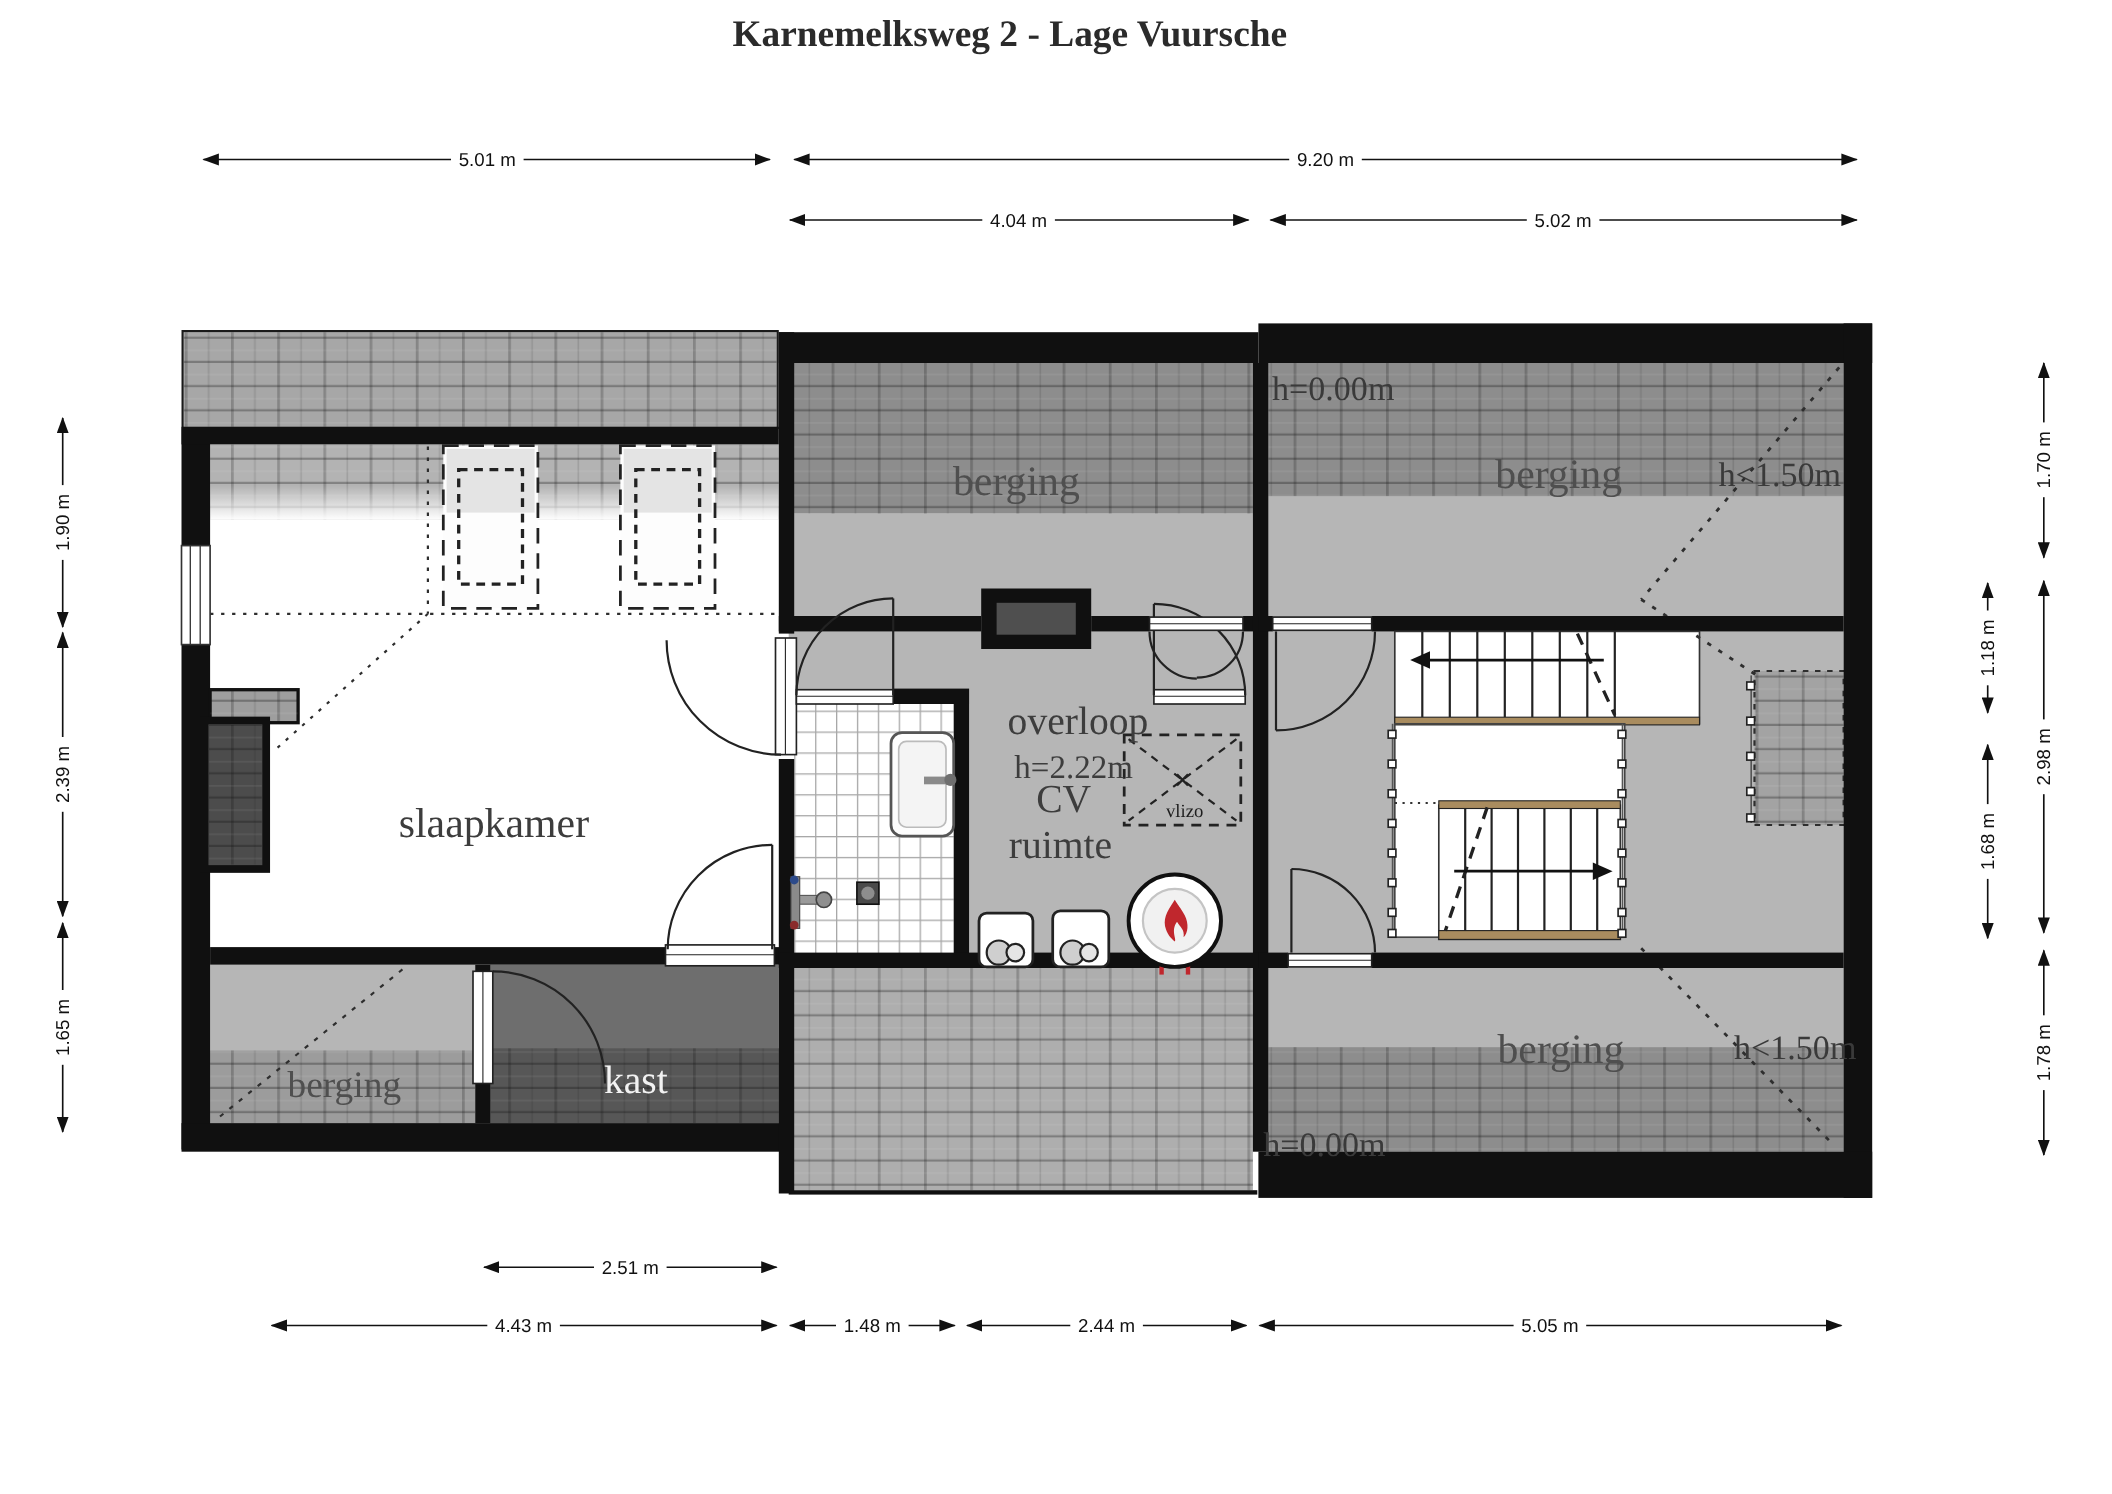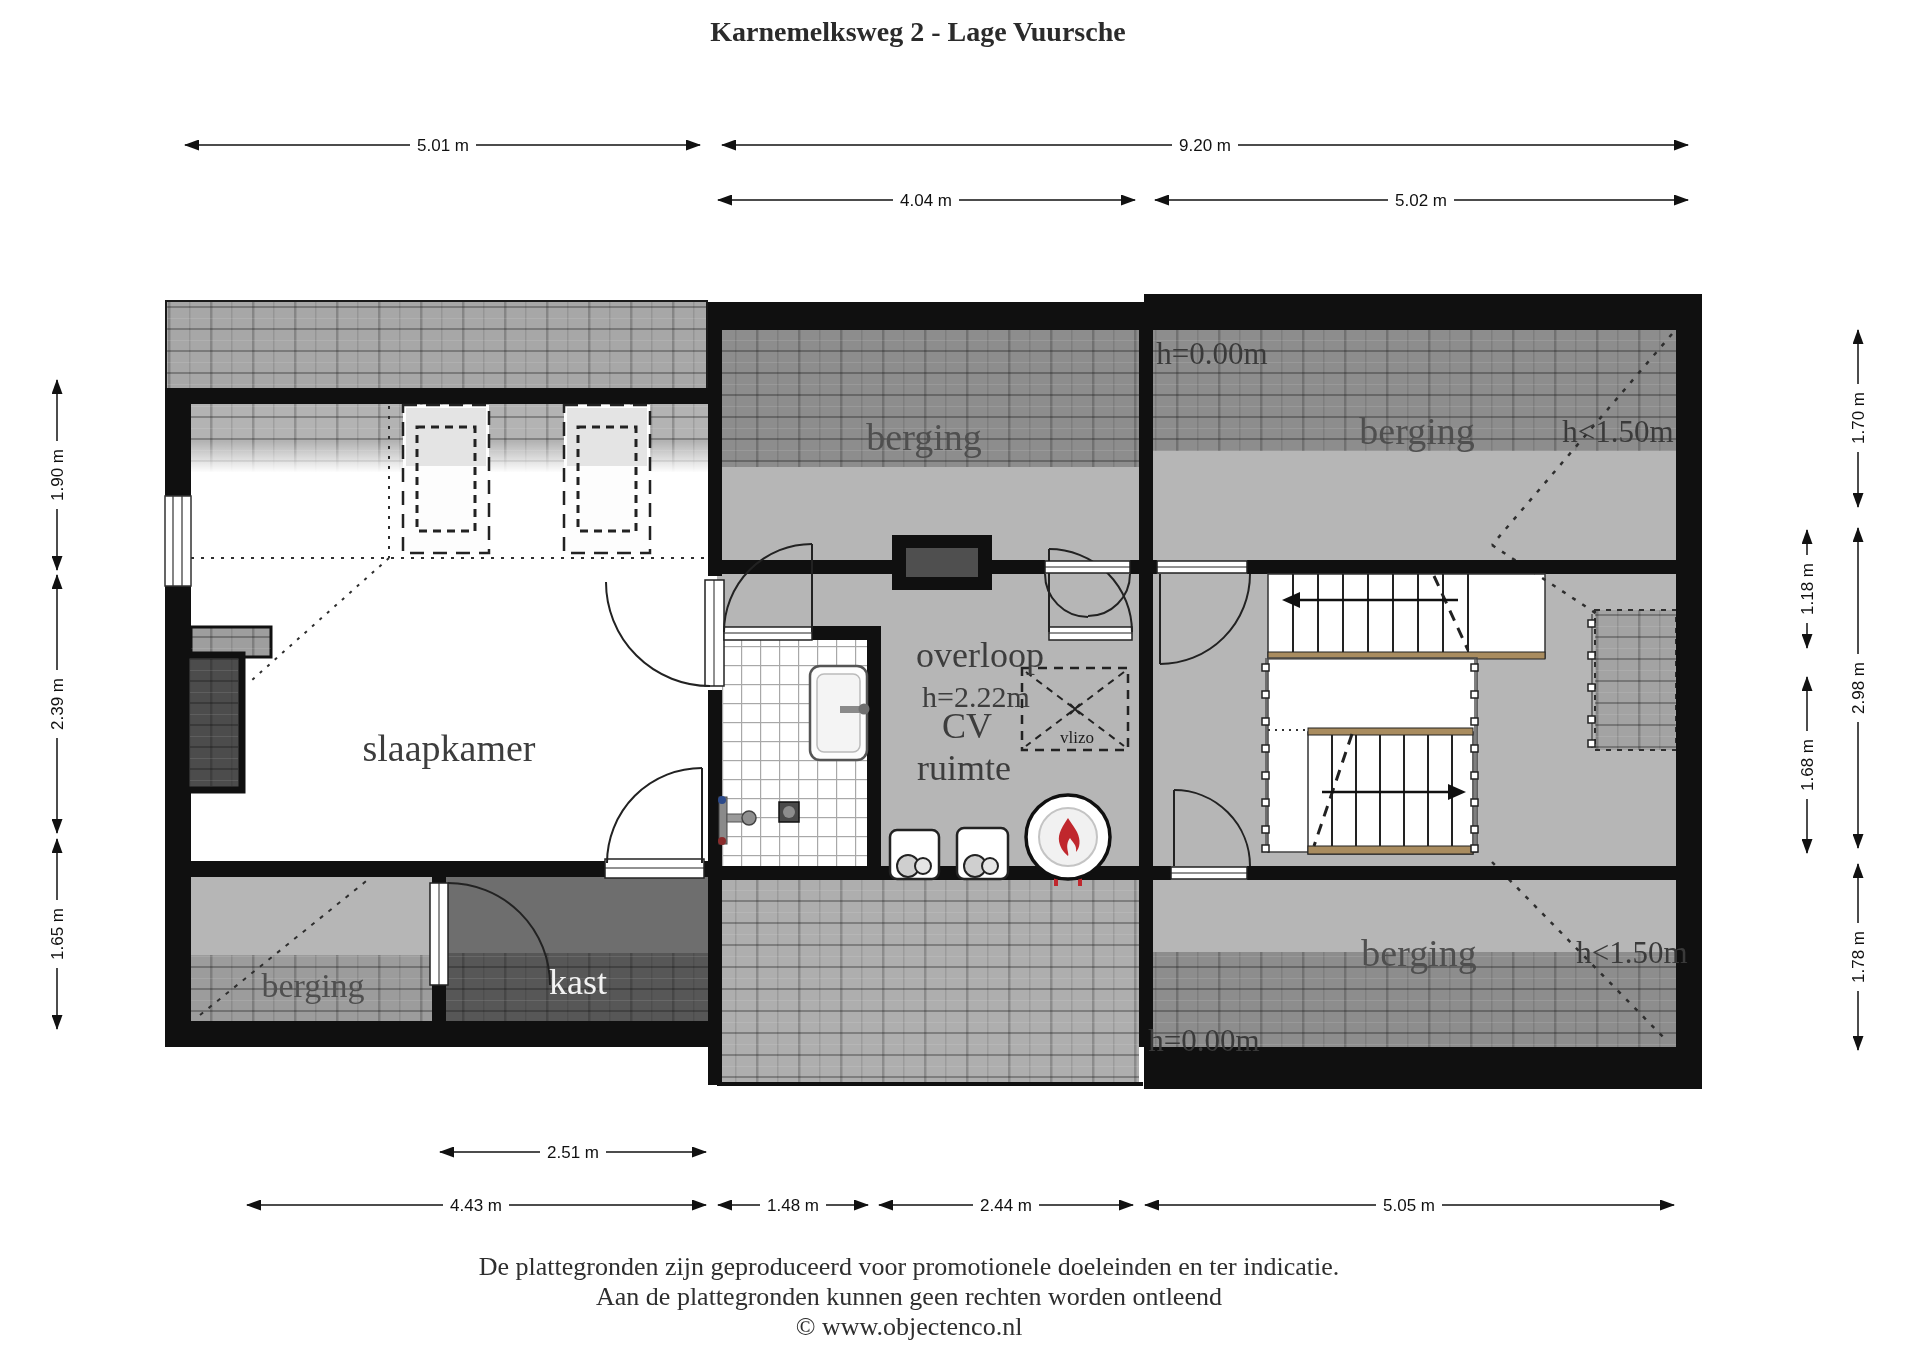--- a/index.html
+++ b/index.html
@@ -1,20 +1,20 @@
 <!DOCTYPE html>
 <html><head>
 <meta charset="utf-8">
 <style>
   html,body{margin:0;padding:0;background:#ffffff;}
   .page{position:relative;width:1920px;height:1358px;background:#fff;overflow:hidden;
         font-family:"Liberation Serif", serif;}
   .title-block{position:absolute;top:12px;left:918px;transform:translateX(-50%);
         text-align:center;color:#2b2b2b;}
-  .title-block .t1,.title-block .t2{font-size:28px;font-weight:bold;line-height:40px;white-space:nowrap;}
+  .title-block .t1,.title-block .t2{font-size:34px;font-weight:bold;line-height:40px;white-space:nowrap;}
   .footer-block{position:absolute;top:1252px;left:909px;transform:translateX(-50%);
         text-align:center;color:#2e2e2e;}
   .footer-block div{font-size:26px;line-height:30px;white-space:nowrap;}
   svg text{font-family:"Liberation Serif", serif;}
   text.dim{font-family:"Liberation Sans", sans-serif;font-size:17px;fill:#111;}
   text.room{fill:#3d3d3d;}
   text.room-soft{fill:#4f4f4f;}
   text.hnote{fill:#3a3a3a;}
 </style>
 </head>
@@ -452,19 +452,14 @@
       <g>
         <line x1="1858" y1="864" x2="1858" y2="1050" stroke="#111" stroke-width="1.5" marker-start="url(#arrS)" marker-end="url(#arrE)"></line>
         <g transform="translate(1858,957) rotate(-90)">
           <rect x="-34" y="-10" width="68" height="20" fill="#fff"></rect>
           <text class="dim" x="0" y="6" text-anchor="middle">1.78 m</text>
         </g>
       </g>
     </g>
   </svg>
 
-  <div class="footer-block">
-    <div>De plattegronden zijn geproduceerd voor promotionele doeleinden en ter indicatie.</div>
-    <div>Aan de plattegronden kunnen geen rechten worden ontleend</div>
-    <div>© www.objectenco.nl</div>
-  </div>
 
 </div>
 
 </body></html>

